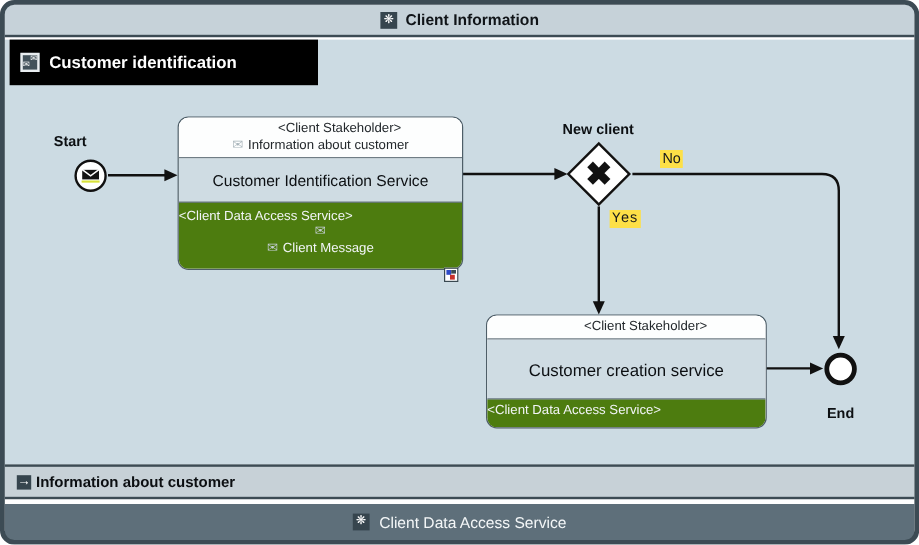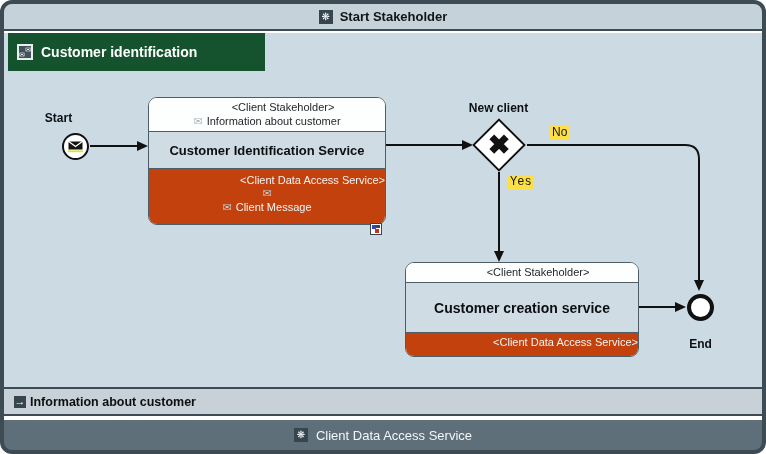--- a/index.html
+++ b/index.html
@@ -15,21 +15,21 @@
   .canvas{position:absolute;left:4px;top:33px;right:4px;height:354px;background:#ccdbe3;z-index:1;}
   .band-info{position:absolute;left:4px;top:387px;right:4px;height:29px;background:#c7d1d7;
     border-top:2px solid #3c4b54;border-bottom:2px solid #3c4b54;display:flex;align-items:center;
     padding-left:10px;box-sizing:border-box;gap:4px;z-index:2;}
   .band-info .title{font-size:12.5px;font-weight:bold;color:#0c0f12;}
   .band-bottom{position:absolute;left:4px;top:420px;right:4px;bottom:4px;background:#5e6f7a;
     display:flex;align-items:center;justify-content:center;gap:8px;z-index:2;}
   .band-bottom .title{font-size:13px;color:#f4f7f8;}
 
   
-  .tab{position:absolute;left:8px;top:33px;width:257px;height:38px;background:#14532d;
+  .tab{position:absolute;left:8px;top:33px;width:257px;height:38px;background:#000000;
     display:flex;align-items:center;padding-left:9px;gap:8px;box-sizing:border-box;z-index:5;}
   .tab .title{font-size:14px;font-weight:bold;color:#fff;}
 
   
   .sq-icon{width:14px;height:14px;background:#36454e;color:#fff;display:flex;align-items:center;
     justify-content:center;font-size:10px;line-height:1;flex:0 0 auto;}
   .tab-icon{position:relative;width:16px;height:16px;background:#42525b;border:2px solid #e9eef1;
     box-sizing:border-box;flex:0 0 auto;}
   .tab-icon span{position:absolute;color:#fff;font-size:7px;line-height:1;}
   .tab-icon .env-tr{top:0px;right:0px;}
@@ -51,24 +51,24 @@
 
   .task{position:absolute;border:1px solid #4e5e68;border-radius:9px;overflow:hidden;
     display:flex;flex-direction:column;z-index:5;background:#fff;}
   .task.t1{left:148px;top:97px;width:236px;height:126px;}
   .task.t2{left:405px;top:262px;width:232px;height:93px;}
   .task .sec-io{background:#fdfefe;border-bottom:1px solid #4e5e68;text-align:center;padding:2px 0 3px;}
   .task .stereo{font-size:11px;color:#23282c;line-height:14px;padding-left:32px;}
   .task .io-line{font-size:11px;color:#23282c;line-height:14px;display:flex;align-items:center;justify-content:center;gap:4px;}
   .task .env{color:#aab6bc;font-size:11px;line-height:1;}
   .task .sec-title{background:#cfdce3;border-bottom:1px solid #4e5e68;text-align:center;
-    font-weight:bold;font-size:13px;color:#0c0f12;display:flex;align-items:center;justify-content:center;}
+    font-weight:normal;font-size:13px;color:#0c0f12;display:flex;align-items:center;justify-content:center;}
   .t1 .sec-title{height:36px;}
   .t2 .sec-title{height:49px;font-size:14px;}
-  .task .sec-provider{background:#c2410c;color:#f2f5f7;flex:1;text-align:right;padding-top:3px;}
+  .task .sec-provider{background:#4d7c0f;color:#f2f5f7;flex:1;text-align:left;padding-top:3px;}
   .task .sec-provider .stereo-w{font-size:11px;line-height:16px;color:#f2f5f7;}
   .task .sec-provider .io-line-w{font-size:11px;line-height:16px;display:flex;align-items:center;justify-content:center;gap:4px;}
   .task .env-w{color:#c3cdd2;font-size:11px;line-height:1;}
 
   .marker{position:absolute;left:370px;top:223px;width:12px;height:12px;background:#fff;
     border:1px solid #394850;box-sizing:border-box;z-index:6;}
   .marker .b{position:absolute;left:1px;top:1px;width:4px;height:4px;background:#2d49c7;}
   .marker .d{position:absolute;right:1px;top:1px;width:4px;height:3px;background:#3a4a52;}
   .marker .r{position:absolute;right:2px;bottom:1px;width:4px;height:4px;background:#c8312b;}
 
@@ -86,21 +86,21 @@
 </head>
 <body>
 
 <div id="stage">
   <div class="frame">
 
     <div class="band-top">
       <div class="sq-icon">
         <span>❋</span>
       </div>
-      <div class="title">Start Stakeholder</div>
+      <div class="title">Client Information</div>
     </div>
 
     <div class="canvas"></div>
 
     <div class="tab">
       <div class="tab-icon">
         <span class="env-tr">✉</span>
         <span class="env-bl">✉</span>
       </div>
       <div class="title">Customer identification</div>

